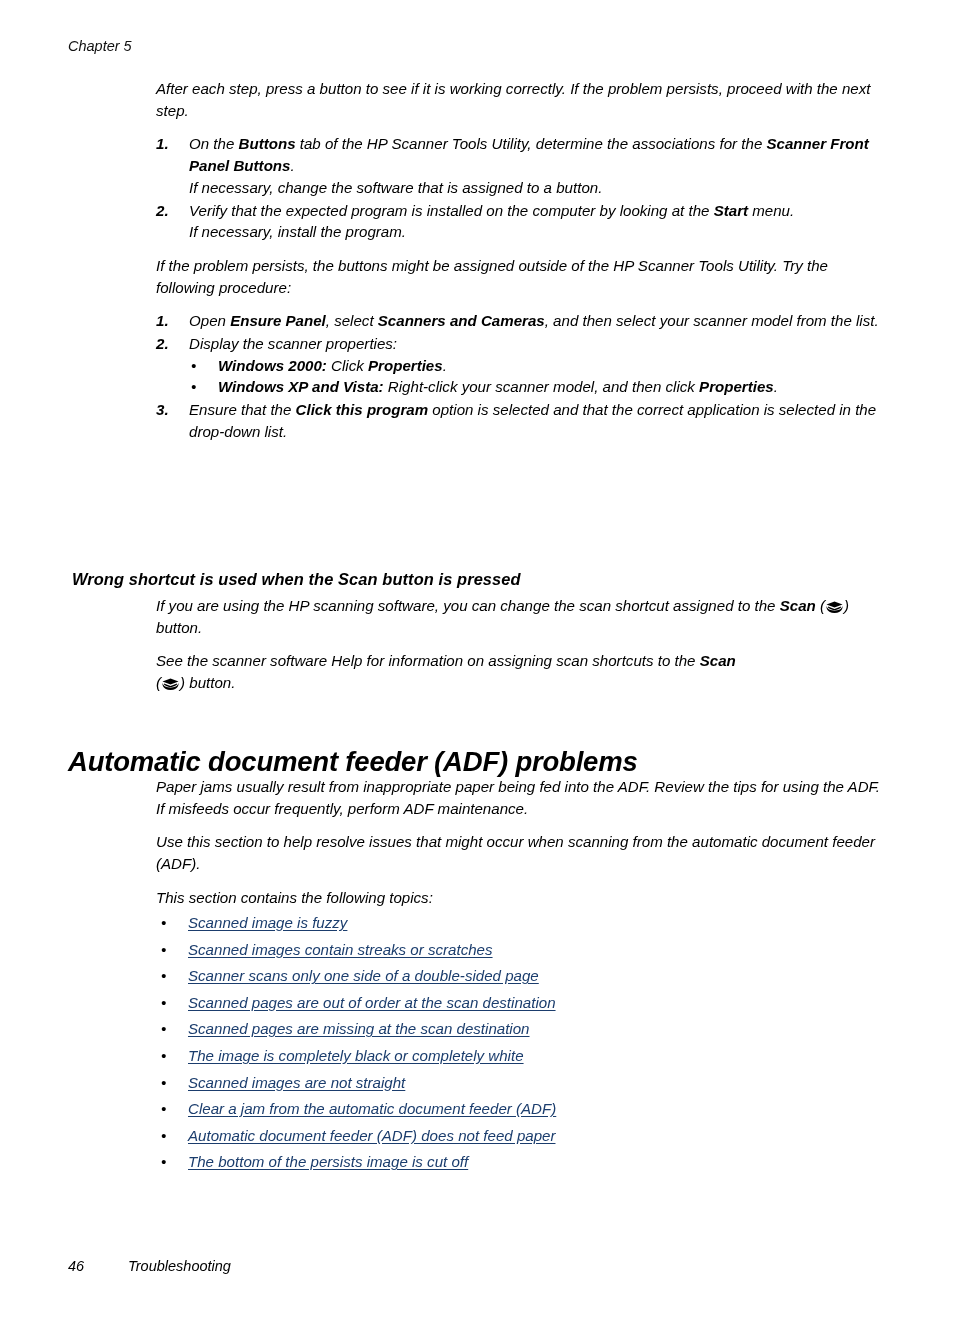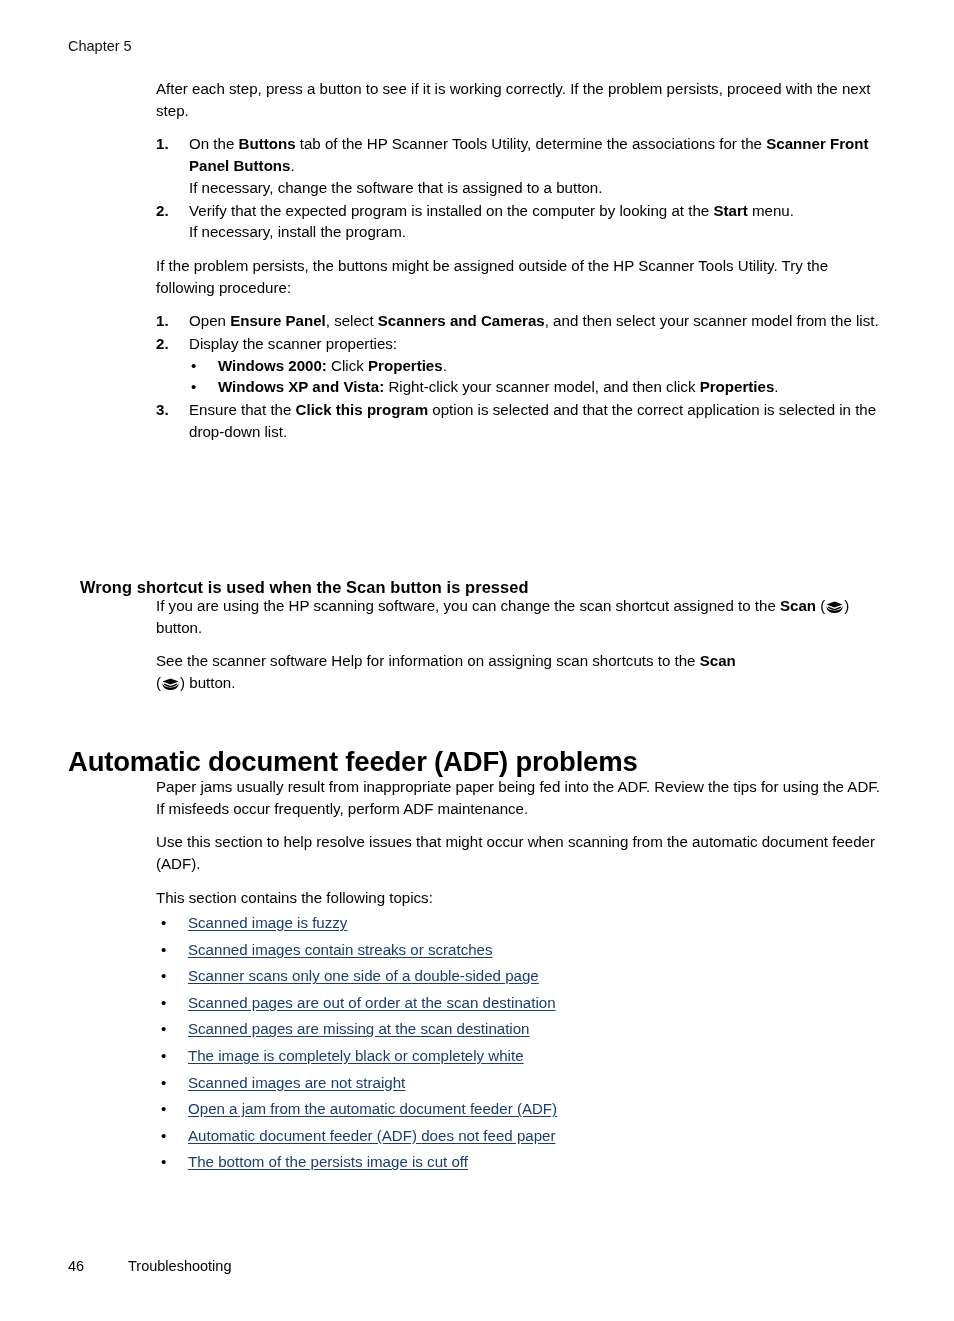--- a/index.html
+++ b/index.html
@@ -15,20 +15,21 @@
     color: #000000;
     -webkit-font-smoothing: antialiased;
   }
 
   .page {
     position: absolute;
     inset: 0;
     width: 954px;
     height: 1321px;
     box-sizing: border-box;
+    font-style: italic;
   }
 
   
   .chapter-head {
     position: absolute;
     left: 68px;
     top: 37px;
     font-size: 14.5px;
     line-height: 18px;
     color: #111;
@@ -102,21 +103,21 @@
   ul.sub-bullets > li > .dot {
     position: absolute;
     left: 2px;
     top: 0;
     font-size: 15.1px;
     line-height: 21.7px;
   }
 
   
   h3.sub-head {
-    margin: 12px;
+    margin: 4px;
     padding: 0;
     position: absolute;
     left: 68px;
     top: 564px;
     font-size: 16.4px;
     font-weight: bold;
     line-height: 22px;
     letter-spacing: 0.1px;
   }
 
@@ -296,21 +297,21 @@
     <li>
       <span class="dot">•</span>
       <a class="topic-link" href="#">The image is completely black or completely white</a>
     </li>
     <li>
       <span class="dot">•</span>
       <a class="topic-link" href="#">Scanned images are not straight</a>
     </li>
     <li>
       <span class="dot">•</span>
-      <a class="topic-link" href="#">Open a jam from the automatic document feeder (ADF)</a>
+      <a class="topic-link" href="#">Clear a jam from the automatic document feeder (ADF)</a>
     </li>
     <li>
       <span class="dot">•</span>
       <a class="topic-link" href="#">Automatic document feeder (ADF) does not feed paper</a>
     </li>
     <li>
       <span class="dot">•</span>
       <a class="topic-link" href="#">The bottom of the persists image is cut off</a>
     </li>
   </ul>

